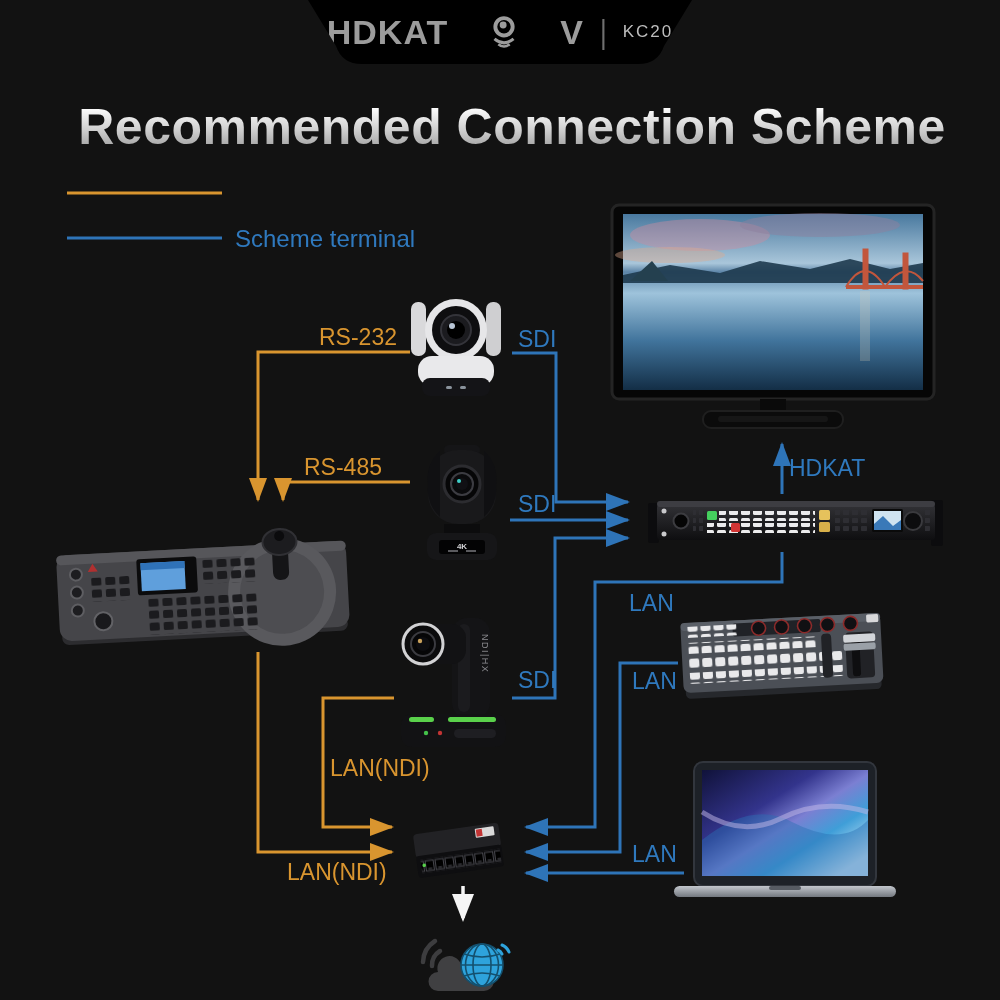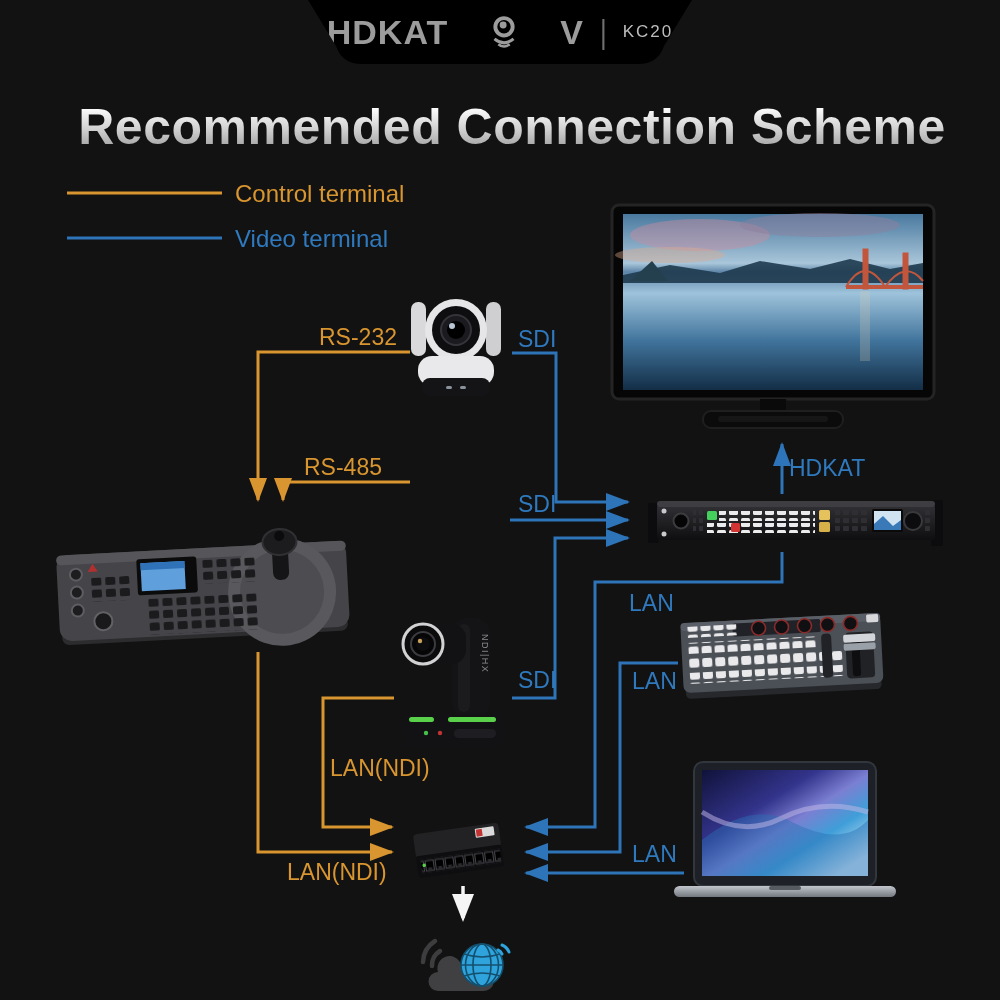--- a/index.html
+++ b/index.html
@@ -76,22 +76,21 @@
     <polyline points="510,520 628,520" fill="none" stroke="#2e74b8" stroke-width="3" marker-end="url(#aB)"></polyline>
     <polyline points="512,698 555,698 555,538 628,538" fill="none" stroke="#2e74b8" stroke-width="3" marker-end="url(#aB)"></polyline>
     <polyline points="782,494 782,444" fill="none" stroke="#2e74b8" stroke-width="3" marker-end="url(#aB)"></polyline>
     <polyline points="782,552 782,582 595,582 595,827 526,827" fill="none" stroke="#2e74b8" stroke-width="3" marker-end="url(#aB)"></polyline>
     <polyline points="678,663 620,663 620,852 526,852" fill="none" stroke="#2e74b8" stroke-width="3" marker-end="url(#aB)"></polyline>
     <polyline points="684,873 526,873" fill="none" stroke="#2e74b8" stroke-width="3" marker-end="url(#aB)"></polyline>
 
     <polyline points="463,886 463,918" fill="none" stroke="#f5f5f5" stroke-width="3.5" marker-end="url(#aW)"></polyline>
   </svg>
 
-  <div class="lbl orange legend-lbl" style="left:235px;top:182px;">Control terminal</div>
-  <div class="lbl blue legend-lbl" style="left:235px;top:227px;">Video terminal</div>
+  <div class="lbl blue legend-lbl" style="left:235px;top:227px;">Scheme terminal</div>
   <div class="lbl orange" style="left:303px;top:326px;margin-left:16px;">RS-232</div>
   <div class="lbl orange" style="left:304px;top:456px;text-align:center;">RS-485</div>
   <div class="lbl blue" style="left:518px;top:328px;">SDI</div>
   <div class="lbl blue" style="left:518px;top:493px;">SDI</div>
   <div class="lbl blue" style="left:518px;top:669px;">SDI</div>
   <div class="lbl blue" style="left:789px;top:457px;">HDKAT</div>
   <div class="lbl blue" style="left:629px;top:592px;">LAN</div>
   <div class="lbl blue" style="left:632px;top:670px;">LAN</div>
   <div class="lbl blue" style="left:632px;top:843px;">LAN</div>
   <div class="lbl orange" style="left:330px;top:757px;">LAN(NDI)</div>
@@ -139,20 +138,38 @@
       <circle cx="58" cy="34" r="15" fill="#1b1b1f" stroke="#34343a" stroke-width="2"></circle>
       <circle cx="58" cy="34" r="9" fill="#000"></circle>
       <circle cx="54" cy="30" r="3" fill="#b9c6d6"></circle>
       <rect x="20" y="60" width="76" height="30" rx="14" fill="#e9e9eb"></rect>
       <rect x="24" y="82" width="68" height="18" rx="8" fill="#141417"></rect>
       <rect x="48" y="90" width="6" height="3" rx="1.5" fill="#8a939c"></rect>
       <rect x="62" y="90" width="6" height="3" rx="1.5" fill="#8a939c"></rect>
     </svg>
   </div>
 
+  <div class="dev" style="left:410px;top:445px;">
+    <svg width="104" height="124" viewBox="0 0 104 124">
+      <rect x="34" y="0" width="36" height="10" rx="5" fill="#151517"></rect>
+      <rect x="18" y="5" width="68" height="74" rx="30" fill="#19191b"></rect>
+      <path d="M18,40 a34,36 0 0 0 12,32 l0,-66 a34,36 0 0 0 -12,34 Z" fill="#101012"></path>
+      <path d="M86,40 a34,36 0 0 1 -12,32 l0,-66 a34,36 0 0 1 12,34 Z" fill="#101012"></path>
+      <circle cx="52" cy="39" r="18" fill="#060607" stroke="#2c2c30" stroke-width="3"></circle>
+      <circle cx="52" cy="39" r="11" fill="#0a0a0c" stroke="#3c3c42" stroke-width="2"></circle>
+      <circle cx="52" cy="39" r="6" fill="#101014"></circle>
+      <circle cx="49" cy="36" r="2" fill="#3fd0c9"></circle>
+      <rect x="34" y="79" width="36" height="10" fill="#0c0c0d"></rect>
+      <rect x="17" y="88" width="70" height="27" rx="9" fill="#161618"></rect>
+      <rect x="29" y="95" width="46" height="14" rx="3" fill="#030304"></rect>
+      <text x="52" y="104" text-anchor="middle" font-size="8" font-weight="bold" fill="#d2d2d5" font-family="Liberation Sans, sans-serif">4K</text>
+      <rect x="38" y="105" width="10" height="2" fill="#5a5a5e"></rect>
+      <rect x="56" y="105" width="10" height="2" fill="#5a5a5e"></rect>
+    </svg>
+  </div>
 
   <div class="dev" style="left:396px;top:610px;">
     <svg width="122" height="140" viewBox="0 0 122 140">
       <rect x="56" y="8" width="38" height="100" rx="15" fill="#141416"></rect>
       <rect x="62" y="14" width="12" height="88" rx="6" fill="#1b1b1e"></rect>
       <rect x="18" y="14" width="52" height="40" rx="14" fill="#121214"></rect>
       <circle cx="27" cy="34" r="20" fill="#0b0b0c" stroke="#d2d2d4" stroke-width="3"></circle>
       <circle cx="27" cy="34" r="12" fill="#060607" stroke="#3b3b40" stroke-width="2"></circle>
       <circle cx="27" cy="34" r="7" fill="#0d0d10"></circle>
       <circle cx="24" cy="31" r="2.2" fill="#caa25c"></circle>

